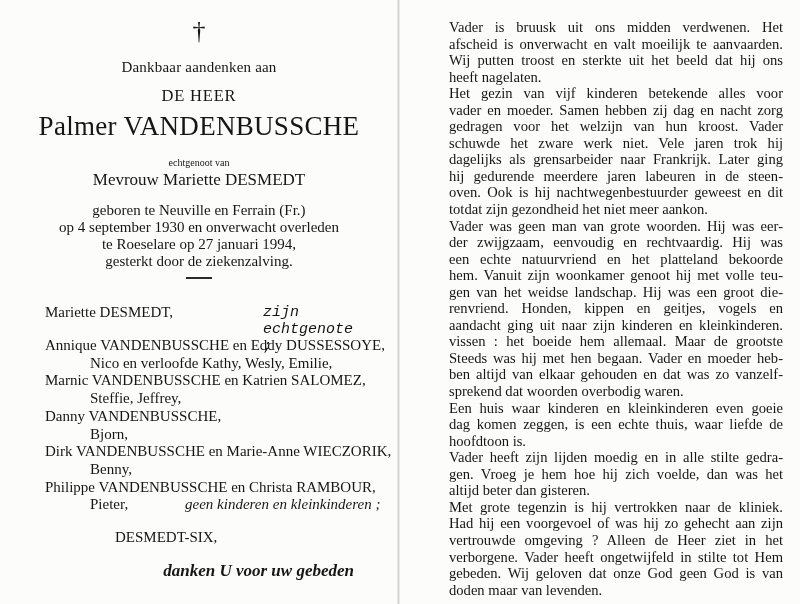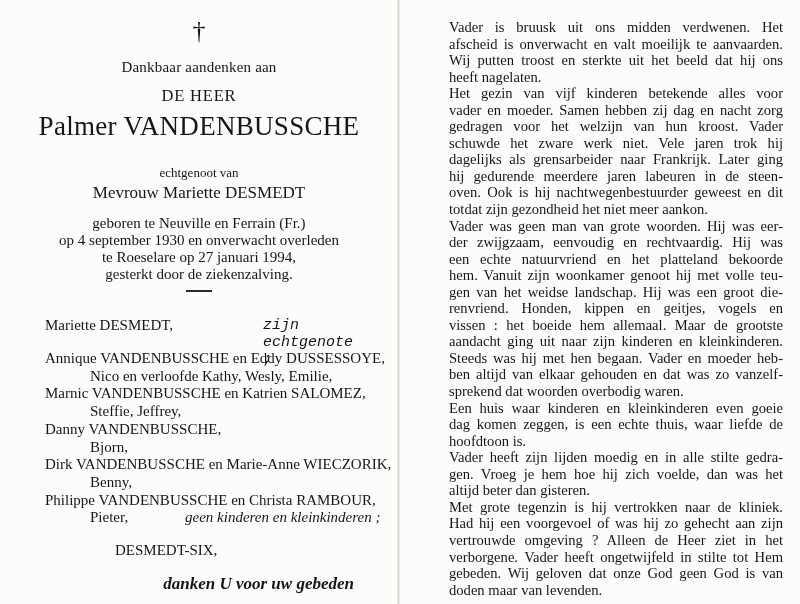--- a/index.html
+++ b/index.html
@@ -21,21 +21,21 @@
   }
   
   .left-page{position:absolute;left:28px;top:10px;width:342px;}
   .cross{
     text-align:center;font-size:26px;line-height:30px;margin-top:6px;
     font-weight:400;
   }
   .dedication{text-align:center;font-size:15px;margin-top:13px;letter-spacing:.2px;}
   .de-heer{text-align:center;font-size:16.5px;margin-top:10px;letter-spacing:.8px;}
   .deceased-name{text-align:center;font-size:27px;margin-top:5px;letter-spacing:.3px;white-space:nowrap;}
-  .spouse-intro{text-align:center;font-size:13px;margin-top:23px;}
+  .spouse-intro{text-align:center;font-size:10px;margin-top:15px;}
   .spouse-name{text-align:center;font-size:17px;margin-top:2px;}
   .life-dates{text-align:center;font-size:15px;line-height:17px;margin-top:12px;}
   .divider{width:26px;height:2px;background:#2a2a2a;margin:7px auto 0 auto;}
   .widow-line{position:relative;margin-top:25px;padding-left:17px;font-size:15px;height:18px;}
   .widow-relation{position:absolute;left:235px;top:0;font-style:italic;font-family:Liberation Mono, monospace;}
   .family-list{margin-top:15px;font-size:15px;line-height:17.7px;}
   .fam-line{padding-left:17px;position:relative;white-space:nowrap;}
   .fam-line.indent{padding-left:62px;}
   .fam-relation{position:absolute;left:157px;top:0;font-style:italic;}
   .families-block{margin-top:14px;font-size:15px;line-height:18px;}
@@ -117,22 +117,22 @@
       <div class="rline">dagelijks als grensarbeider naar Frankrijk. Later ging</div>
       <div class="rline">hij gedurende meerdere jaren labeuren in de steen-</div>
       <div class="rline">oven. Ook is hij nachtwegenbestuurder geweest en dit</div>
       <div class="rline pend">totdat zijn gezondheid het niet meer aankon.</div>
       <div class="rline">Vader was geen man van grote woorden. Hij was eer-</div>
       <div class="rline">der zwijgzaam, eenvoudig en rechtvaardig. Hij was</div>
       <div class="rline">een echte natuurvriend en het platteland bekoorde</div>
       <div class="rline">hem. Vanuit zijn woonkamer genoot hij met volle teu-</div>
       <div class="rline">gen van het weidse landschap. Hij was een groot die-</div>
       <div class="rline">renvriend. Honden, kippen en geitjes, vogels en</div>
+      <div class="rline">aandacht ging uit naar zijn kinderen en kleinkinderen.</div>
       <div class="rline">vissen : het boeide hem allemaal. Maar de grootste</div>
-      <div class="rline">aandacht ging uit naar zijn kinderen en kleinkinderen.</div>
       <div class="rline">Steeds was hij met hen begaan. Vader en moeder heb-</div>
       <div class="rline">ben altijd van elkaar gehouden en dat was zo vanzelf-</div>
       <div class="rline pend">sprekend dat woorden overbodig waren.</div>
       <div class="rline">Een huis waar kinderen en kleinkinderen even goeie</div>
       <div class="rline">dag komen zeggen, is een echte thuis, waar liefde de</div>
       <div class="rline pend">hoofdtoon is.</div>
       <div class="rline">Vader heeft zijn lijden moedig en in alle stilte gedra-</div>
       <div class="rline">gen. Vroeg je hem hoe hij zich voelde, dan was het</div>
       <div class="rline pend">altijd beter dan gisteren.</div>
       <div class="rline">Met grote tegenzin is hij vertrokken naar de kliniek.</div>

